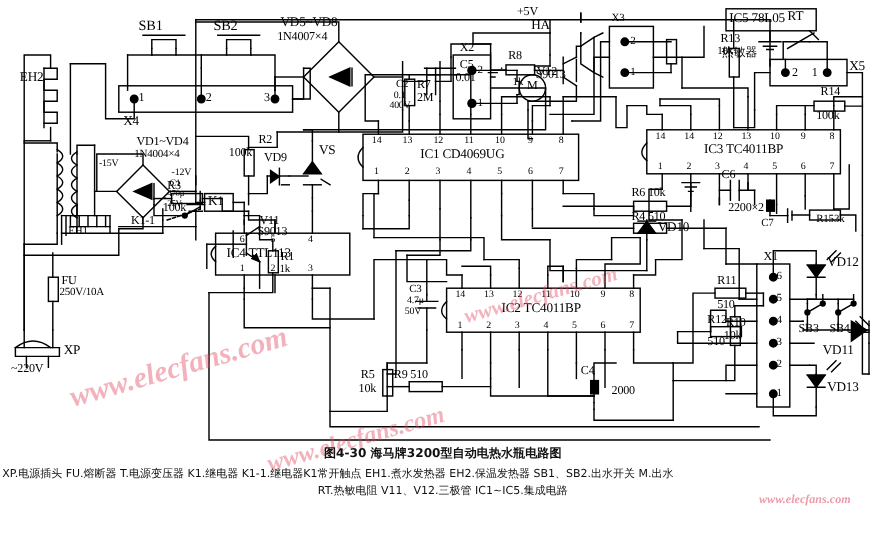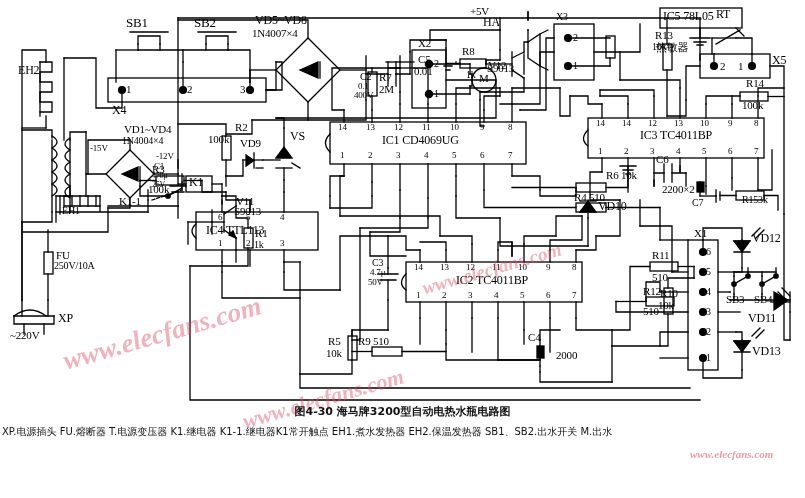--- a/index.html
+++ b/index.html
@@ -630,21 +630,21 @@
   <div class="pin" style="left:676px;top:146px;">4</div>
   <div class="pin" style="left:702px;top:146px;">5</div>
   <div class="pin" style="left:728px;top:146px;">6</div>
   <div class="pin" style="left:754px;top:146px;">7</div>
 
   <div class="lbl s11" style="left:656px;top:154px;">C6</div>
   <div class="lbl s11" style="left:662px;top:184px;">2200×2</div>
   <div class="lbl s10" style="left:692px;top:198px;">C7</div>
   <div class="lbl s10" style="left:742px;top:195px;"><span>R15</span><span>3k</span></div>
 
-  <div class="lbl s11" style="left:606px;top:170px;"><span>R6</span> <span>10k</span></div>
+  <div class="lbl s11" style="left:574px;top:170px;"><span>R6</span> <span>10k</span></div>
   <div class="lbl s11" style="left:574px;top:192px;"><span>R4</span> <span>510</span></div>
 
   <div class="lbl s12" style="left:598px;top:200px;">VD10</div>
 
   <div class="lbl s10" style="left:372px;top:258px;">C3</div>
   <div class="lbl s9" style="left:370px;top:268px;">4.7μ</div>
   <div class="lbl s9" style="left:368px;top:278px;">50V</div>
   <div class="lbl s11" style="left:328px;top:336px;">R5</div>
   <div class="lbl s11" style="left:326px;top:348px;">10k</div>
 
@@ -691,15 +691,16 @@
 
   <div class="wm wm1">www.elecfans.com</div>
   <div class="wm wm2">www.elecfans.com</div>
   <div class="wm wm3">www.elecfans.com</div>
   <div class="wm wm4">www.elecfans.com</div>
 
   <div id="caption">图4-30  海马牌3200型自动电热水瓶电路图</div>
 
   <div id="legend">
     <span class="ln l1">XP.电源插头  FU.熔断器  T.电源变压器  K1.继电器  K1-1.继电器K1常开触点  EH1.煮水发热器  EH2.保温发热器  SB1、SB2.出水开关  M.出水</span>
+    <span class="ln">RT.热敏电阻  V11、V12.三极管  IC1~IC5.集成电路</span>
   </div>
 
 </div>
 
 </body></html>

